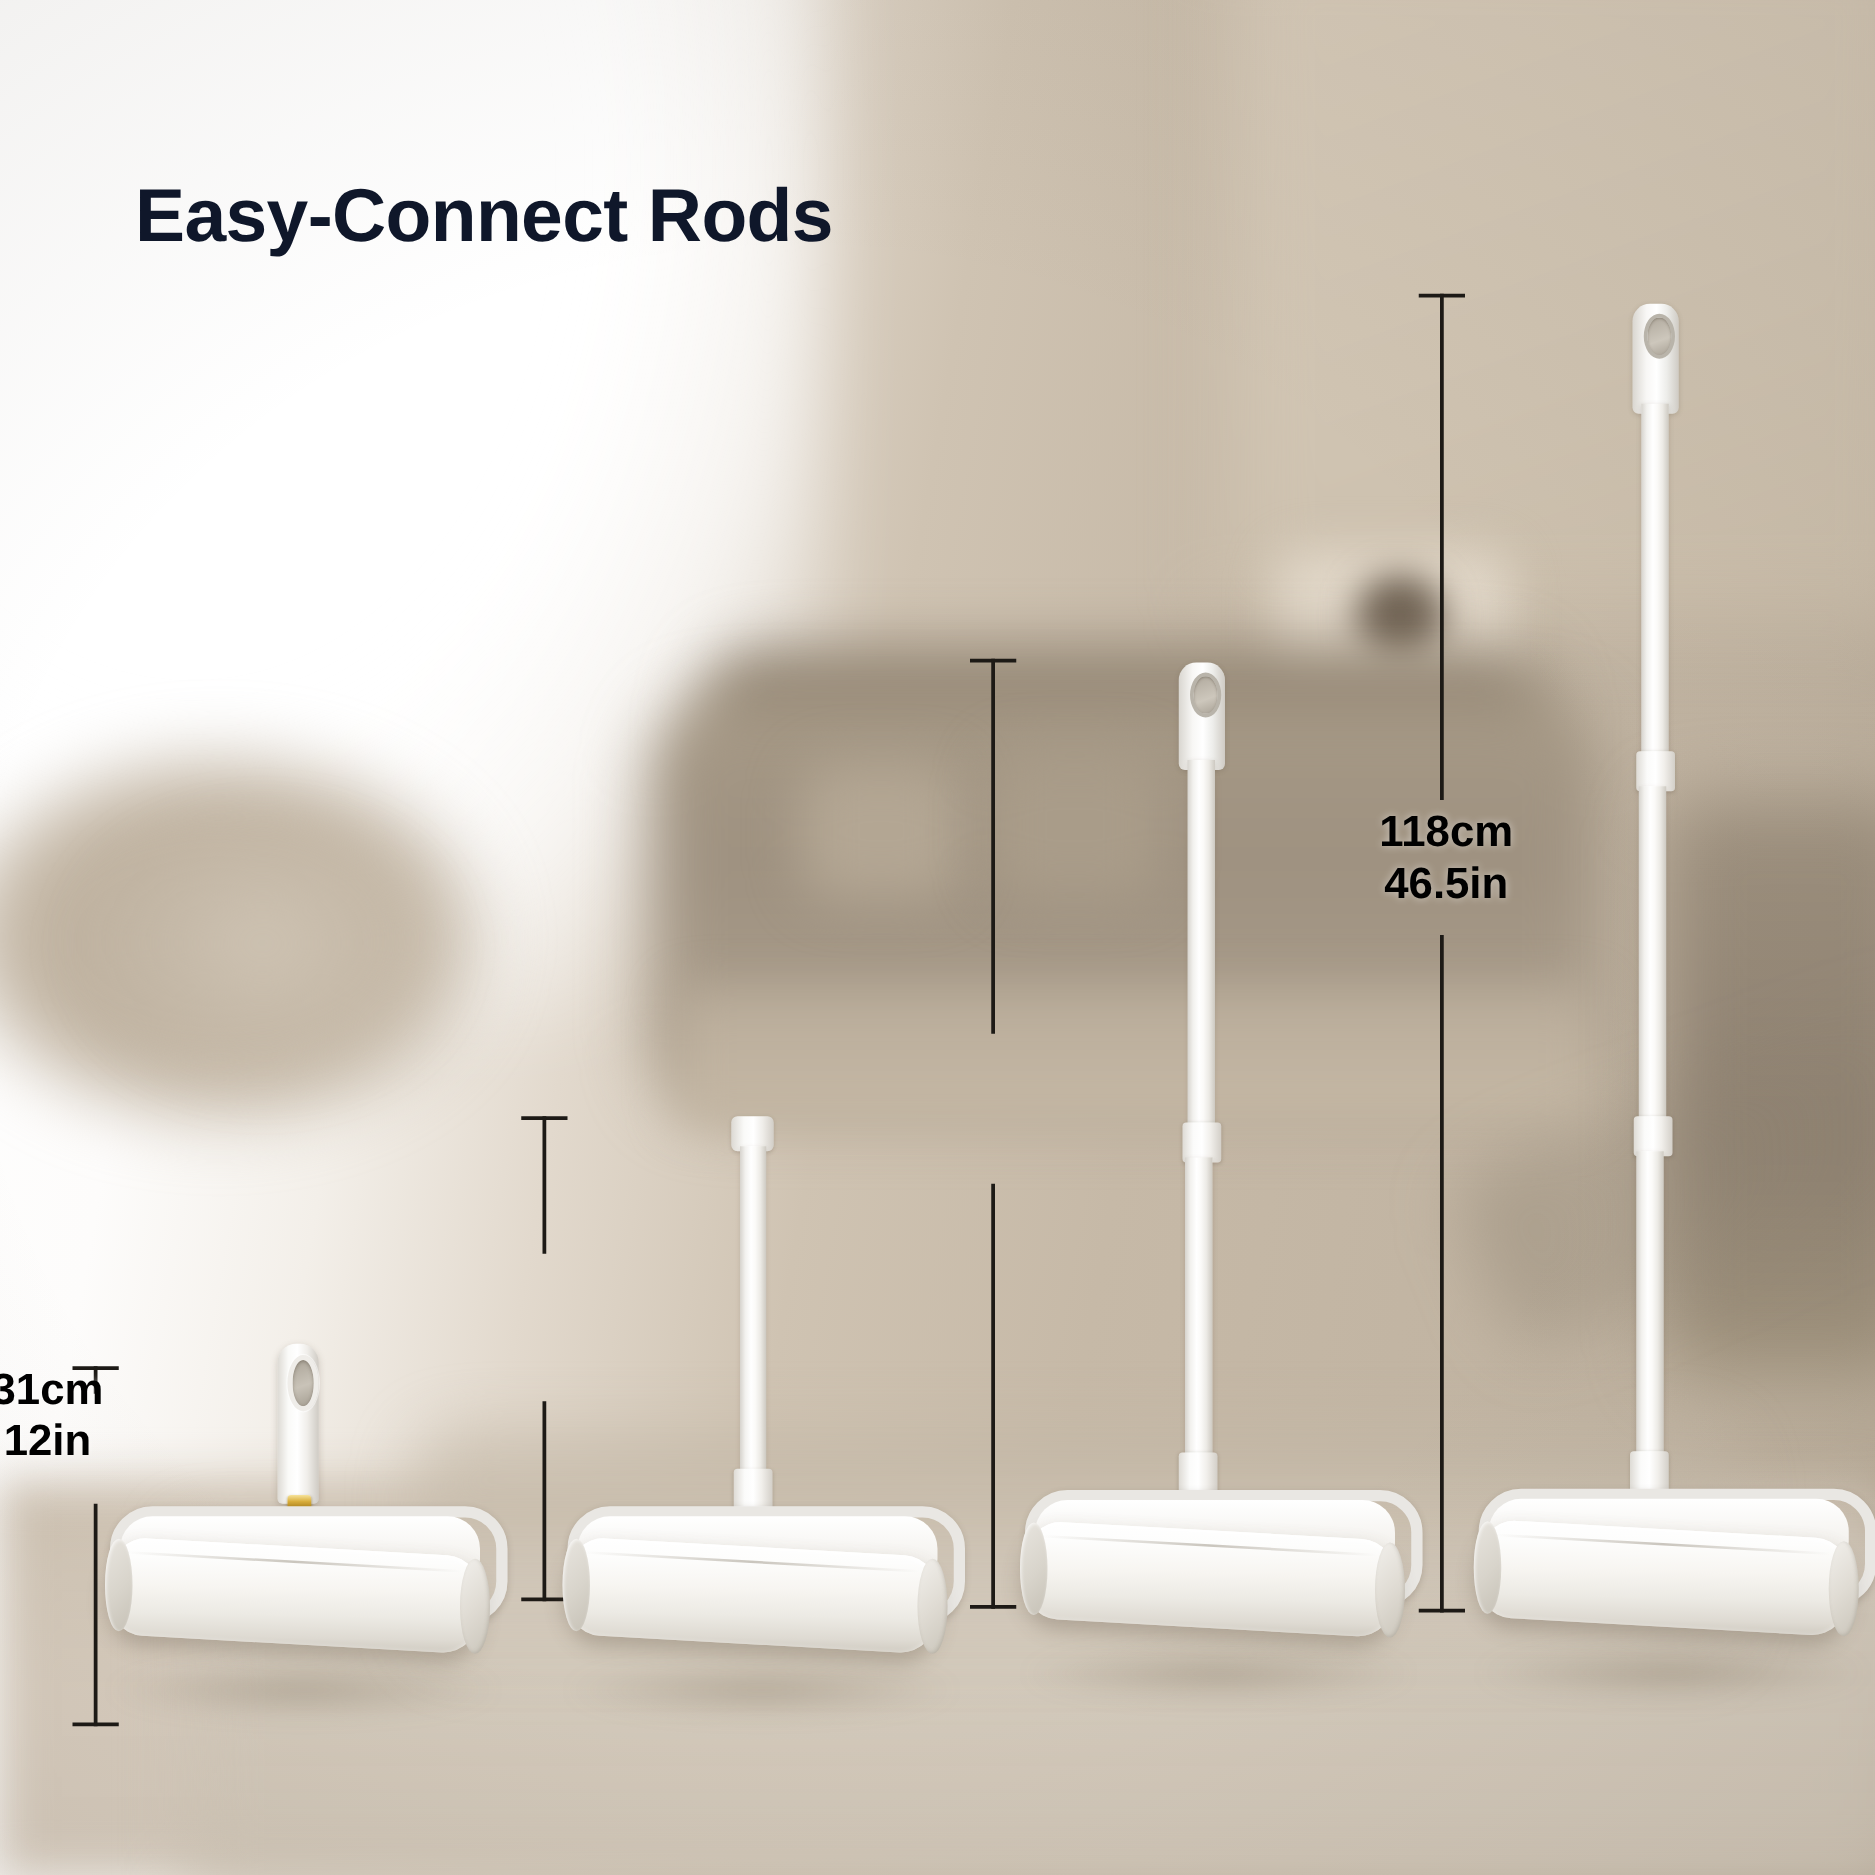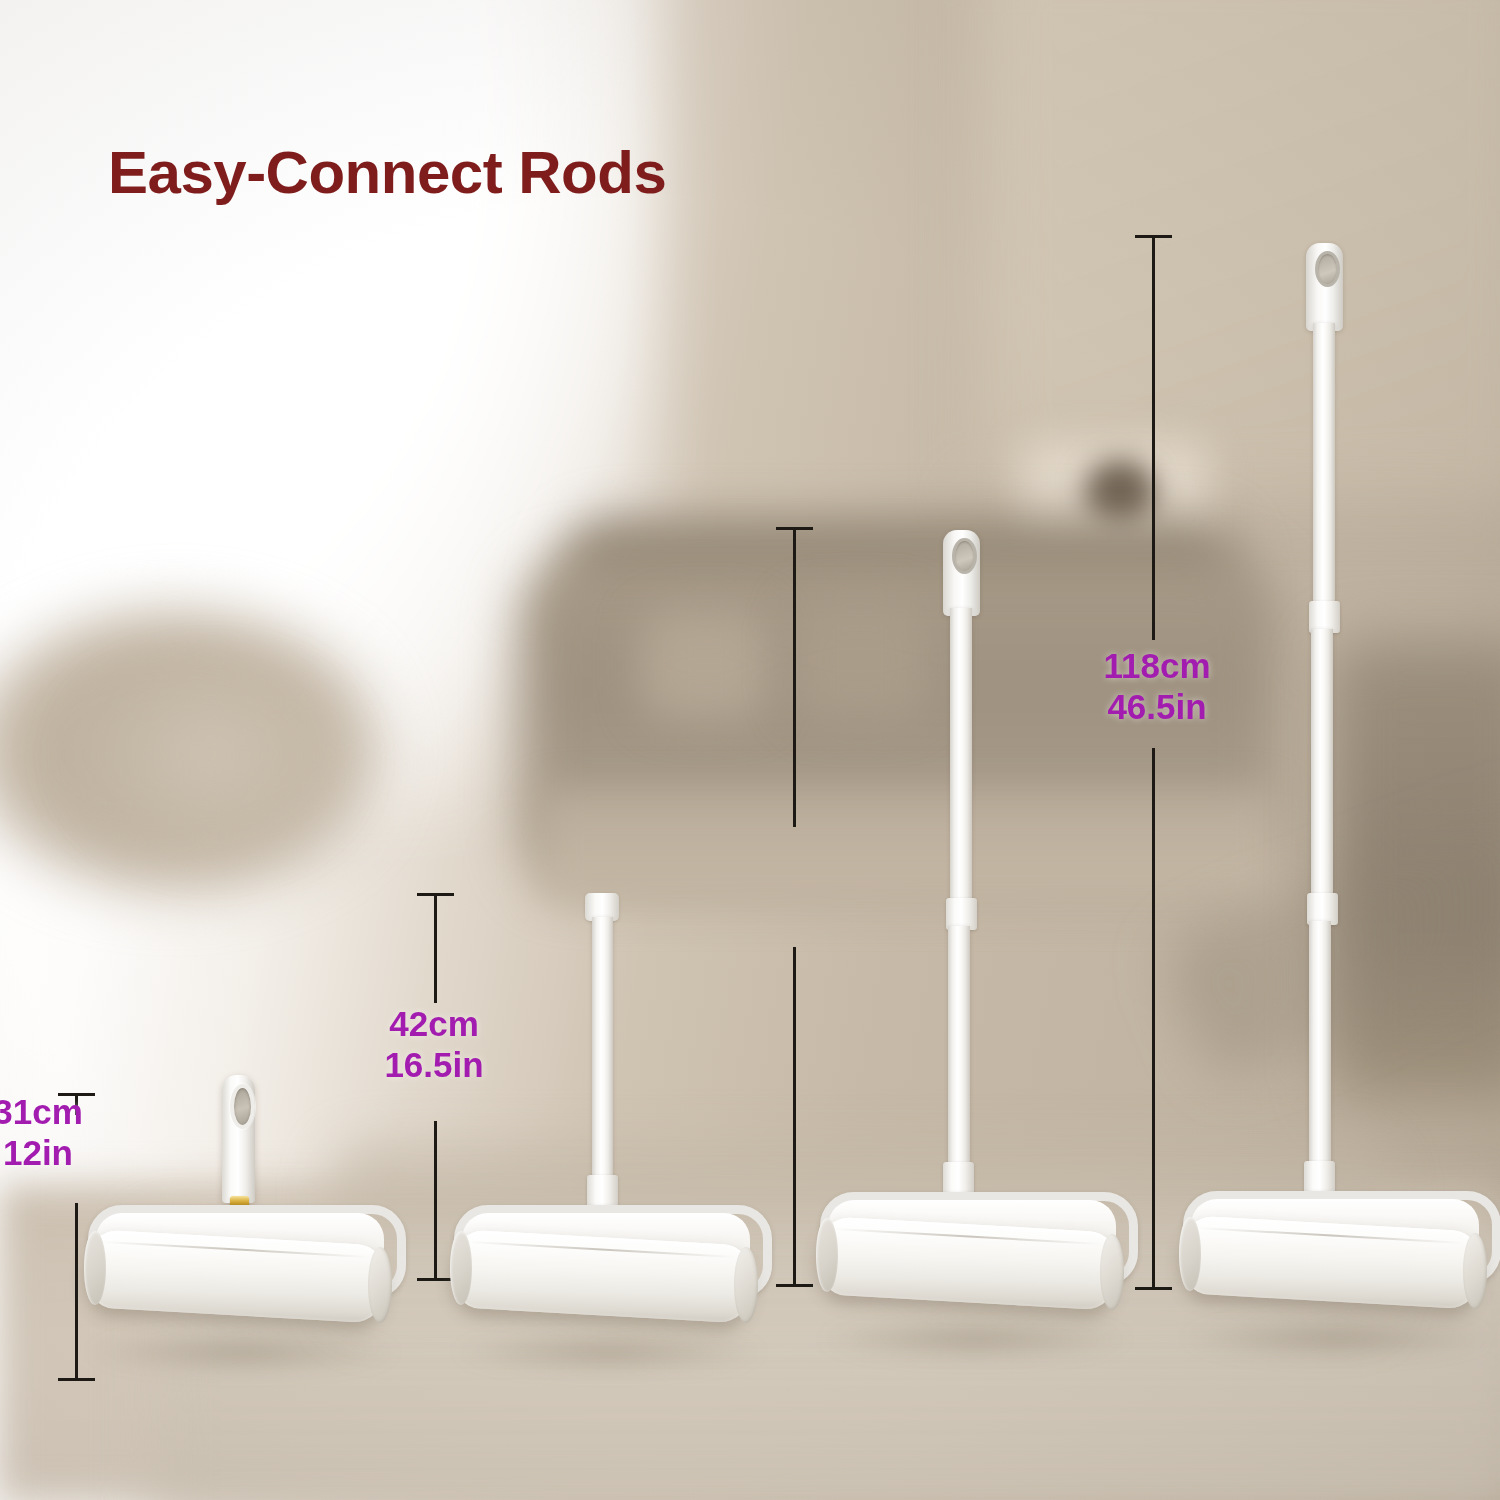--- a/index.html
+++ b/index.html
@@ -117,21 +117,21 @@
   .dim{position:absolute;}
   .dim .vline{
     position:absolute;left:0;top:0;width:3px;background:#1d1a16;
   }
   .dim .cap{
     position:absolute;left:-17px;width:37px;height:3px;background:#1d1a16;
   }
   .dim-label{
     position:absolute;
     font-weight:bold;font-size:35px;line-height:1.18;
-    color:#a21caf;white-space:nowrap;text-align:center;
+    color:#000000;white-space:nowrap;text-align:center;
     text-shadow:0 0 7px rgba(255,255,255,.5);
   }
   .dim-label span{display:block;}
 
   
   .product{position:absolute;}
 
   
   .roller{position:absolute;left:0;top:0;}
   .roller .bracket{
@@ -240,44 +240,40 @@
   <div class="blob b-cushion1"></div>
   <div class="blob b-cushion2"></div>
   <div class="blob b-sofa-skirt"></div>
   <div class="blob b-chair"></div>
   <div class="blob b-chair2"></div>
   <div class="blob b-dark-right"></div>
   <div class="blob b-shadow-diag"></div>
   <div class="blob b-rug"></div>
   <div class="b-vignette"></div>
 
-  <div id="headline" style="color: #7f1d1d;">
+  <div id="headline" style="color: #0f172a;">
     <span class="ln">Easy-Connect Rods</span>
   </div>
 
   <div class="dim" style="left:75px;top:1093px;">
     <div class="cap" style="top:0;"></div>
     <div class="vline" style="top:0;height:22px;"></div>
     <div class="vline" style="top:110px;height:178px;"></div>
     <div class="cap" style="top:285px;"></div>
   </div>
   <div class="dim-label" style="left:-52px;top:1091px;width:180px;">
     <span>31cm</span>
     <span>12in</span>
   </div>
 
   <div class="dim" style="left:434px;top:893px;">
     <div class="cap" style="top:0;"></div>
     <div class="vline" style="top:0;height:110px;"></div>
     <div class="vline" style="top:228px;height:160px;"></div>
     <div class="cap" style="top:385px;"></div>
-  </div>
-  <div class="dim-label" style="left:344px;top:1003px;width:180px;">
-    <span>42cm</span>
-    <span>16.5in</span>
   </div>
 
   <div class="dim" style="left:793px;top:527px;">
     <div class="cap" style="top:0;"></div>
     <div class="vline" style="top:0;height:300px;"></div>
     <div class="vline" style="top:420px;height:340px;"></div>
     <div class="cap" style="top:757px;"></div>
   </div>
 
   <div class="dim" style="left:1152px;top:235px;">

